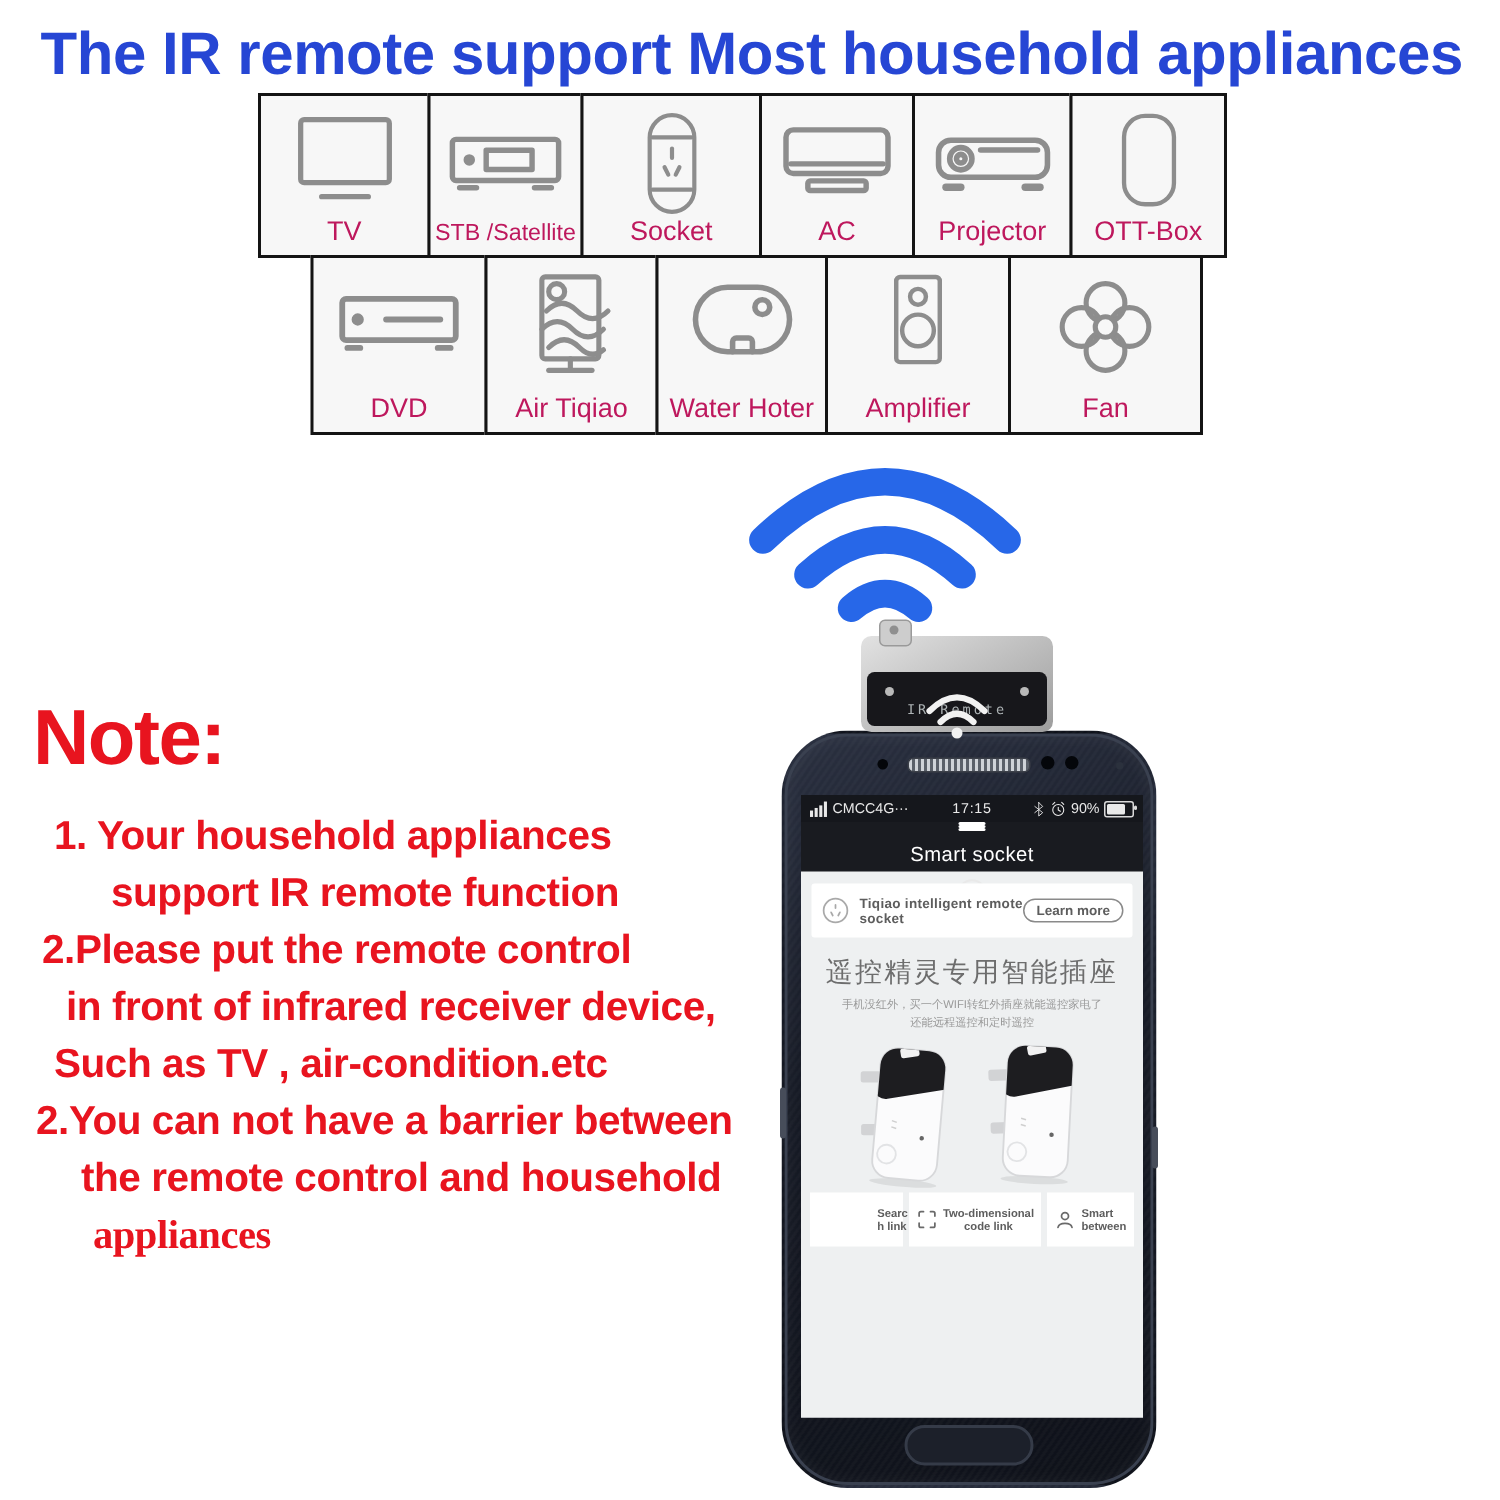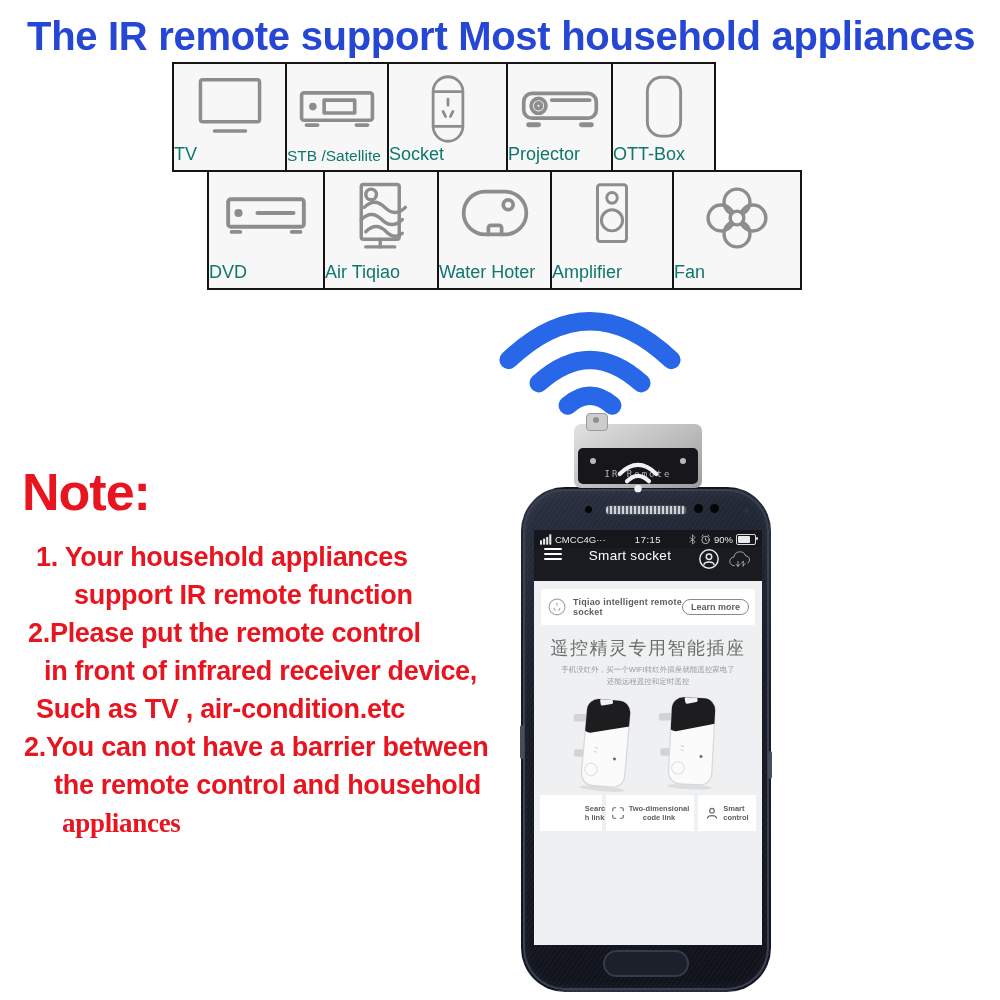--- a/index.html
+++ b/index.html
@@ -19,21 +19,21 @@
     color:var(--title-blue);letter-spacing:-0.3px;white-space:nowrap;}
 
   
   .grid-row{position:absolute;display:flex;}
   .grid-row1{left:172px;top:62px;height:110px;}
   .grid-row2{left:207px;top:170px;height:120px;}
   .cell{position:relative;background:var(--cell-bg);border:2px solid var(--grid-border);
     box-sizing:border-box;display:flex;flex-direction:column;align-items:center;}
   .cell + .cell{margin-left:-2px;}
   .cell svg{margin-top:8px;}
-  .cell .lbl{position:absolute;bottom:5px;width:100%;text-align:left;color:#0f766e;
+  .cell .lbl{position:absolute;bottom:5px;width:100%;text-align:center;color:#be185d;
     font-size:18px;white-space:nowrap;margin-top:14px;}
   .cell .lbl.small{font-size:15.5px;}
   .icon-stroke{stroke:var(--icon-gray);fill:none;stroke-width:4.5;stroke-linecap:round;stroke-linejoin:round;}
 
   
   .wifi-big{position:absolute;left:492px;top:296px;}
   .wifi-big path{stroke:var(--wifi-blue);fill:none;stroke-width:19;stroke-linecap:round;}
 
   
   .note{position:absolute;left:22px;top:462px;color:var(--note-red);}
@@ -88,21 +88,21 @@
   .statusbar{height:18px;background:#15171c;display:flex;align-items:center;padding:0 6px;color:#e9e9e9;font-size:9.5px;}
   .sb-left{display:flex;align-items:center;gap:3px;width:84px;}
   .sb-time{flex:1;text-align:center;letter-spacing:0.5px;}
   .sb-right{display:flex;align-items:center;gap:3px;width:84px;justify-content:flex-end;}
   .sb-ic{stroke:#e9e9e9;fill:none;stroke-width:1.6;stroke-linecap:round;stroke-linejoin:round;}
   .battery{position:relative;width:18px;height:9px;border:1px solid #dadada;border-radius:2px;}
   .battery::before{content:"";position:absolute;left:1px;top:1px;bottom:1px;width:12px;background:#e9e9e9;border-radius:1px;}
   .battery::after{content:"";position:absolute;right:-3px;top:2px;width:2px;height:3px;background:#dadada;border-radius:1px;}
 
   
-  .appbar{height:33px;background:#191b20;display:flex;align-items:flex-start;padding:0 10px;gap:8px;}
+  .appbar{height:33px;background:#191b20;display:flex;align-items:center;padding:0 10px;gap:8px;flex-direction:column;}
   .hamburger{width:18px;height:12px;display:flex;flex-direction:column;justify-content:space-between;cursor:pointer;}
   .hamburger span{display:block;height:2px;background:#fff;border-radius:1px;}
   .appbar-title{flex:1;text-align:center;color:#fff;font-size:13.5px;letter-spacing:0.3px;}
   .appbar svg{flex:none;}
 
   
   .content{position:relative;height:364px;background:#eef0f1;}
   .banner{margin:8px 7px 0 7px;height:36px;background:#fff;border-radius:2px;display:flex;align-items:center;
     padding:0 6px;box-sizing:border-box;}
   .banner-text{flex:1;margin-left:6px;font-size:9px;font-weight:bold;color:#5d5d5d;letter-spacing:0.2px;}
@@ -156,20 +156,30 @@
         <g class="icon-stroke">
             <rect x="26" y="4" width="48" height="104" rx="24"></rect>
             <line x1="29" y1="28" x2="71" y2="28"></line>
             <line x1="29" y1="84" x2="71" y2="84"></line>
             <line x1="50" y1="40" x2="50" y2="50"></line>
             <line x1="42" y1="60" x2="46" y2="68"></line>
             <line x1="58" y1="60" x2="54" y2="68"></line>
           </g>
       </svg>
       <div class="lbl">Socket</div>
+    </div>
+    <div class="cell" style="width:104px">
+      <svg width="82" height="68" viewBox="0 0 100 84">
+        <g class="icon-stroke">
+            <rect x="8" y="18" width="84" height="36" rx="6"></rect>
+            <line x1="12" y1="46" x2="88" y2="46"></line>
+            <rect x="26" y="60" width="48" height="8" rx="2"></rect>
+          </g>
+      </svg>
+      <div class="lbl">AC</div>
     </div>
     <div class="cell" style="width:107px">
       <svg width="84" height="66" viewBox="0 0 100 80">
         <g class="icon-stroke">
             <rect x="6" y="26" width="88" height="30" rx="10"></rect>
             <circle cx="24" cy="41" r="9"></circle>
             <circle cx="24" cy="41" r="3.5"></circle>
             <line x1="40" y1="34" x2="86" y2="34"></line>
             <line x1="12" y1="64" x2="24" y2="64" stroke-width="6"></line>
             <line x1="76" y1="64" x2="88" y2="64" stroke-width="6"></line>
@@ -436,21 +446,21 @@
           </div>
           <div class="action-card ac3">
             <svg width="14" height="14" viewBox="0 0 24 24">
               <g class="mini-ic">
                   <circle cx="12" cy="8" r="4"></circle>
                   <path d="M4,21 c1.5,-6 14.5,-6 16,0"></path>
                 </g>
             </svg>
             <span class="action-label">
               <span>Smart</span>
-              <span>control</span>
+              <span>between</span>
             </span>
           </div>
         </div>
 
       </div>
     </div>
 
     <div class="home-btn"></div>
   </div>
 

